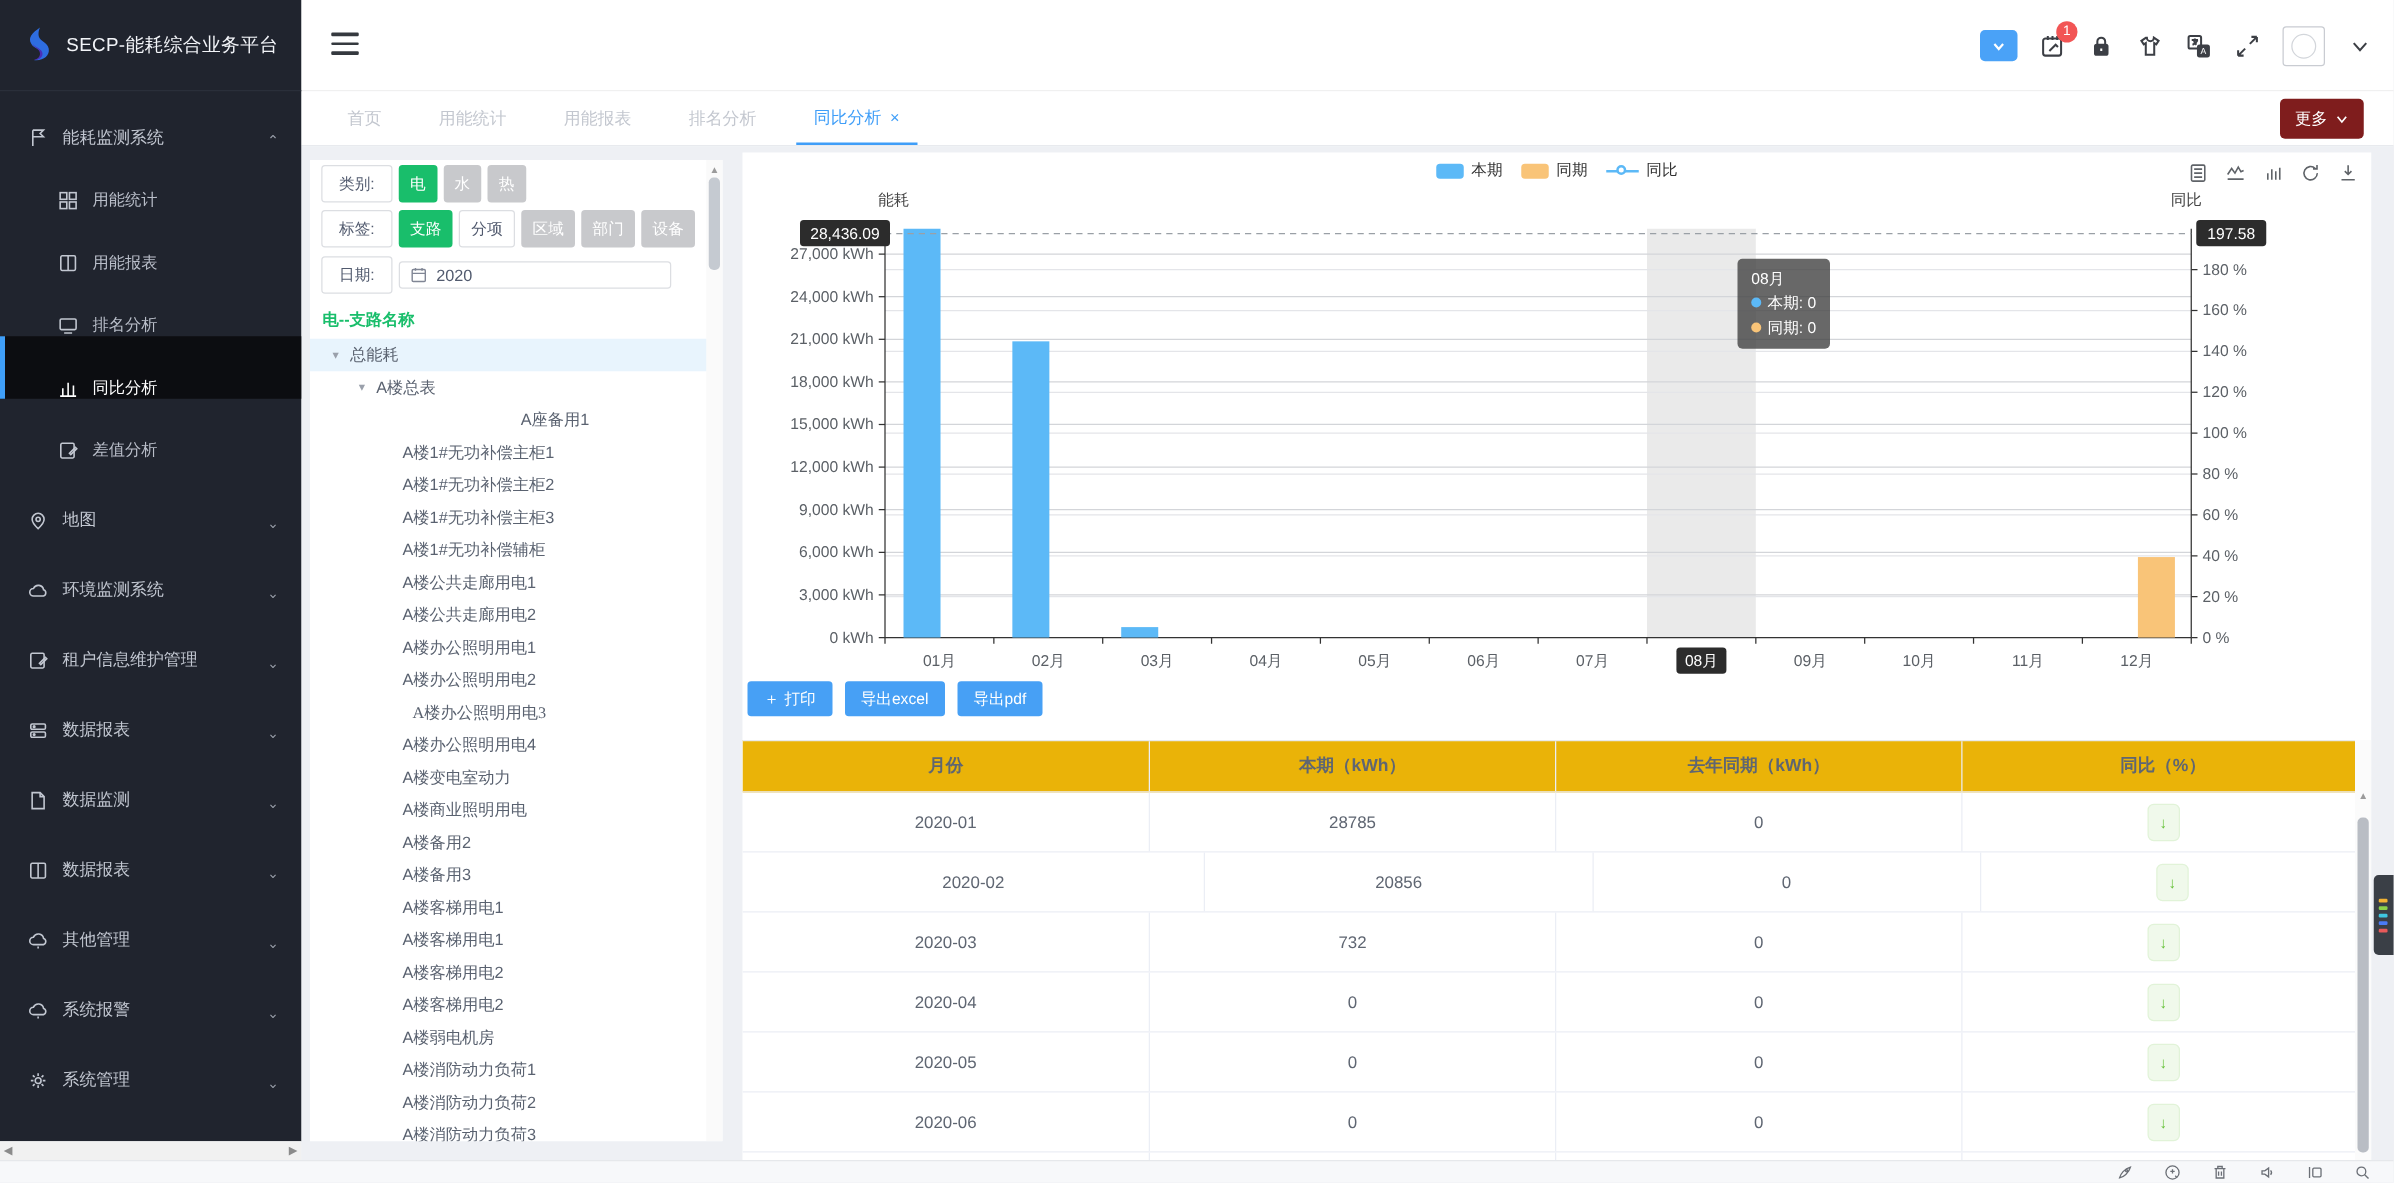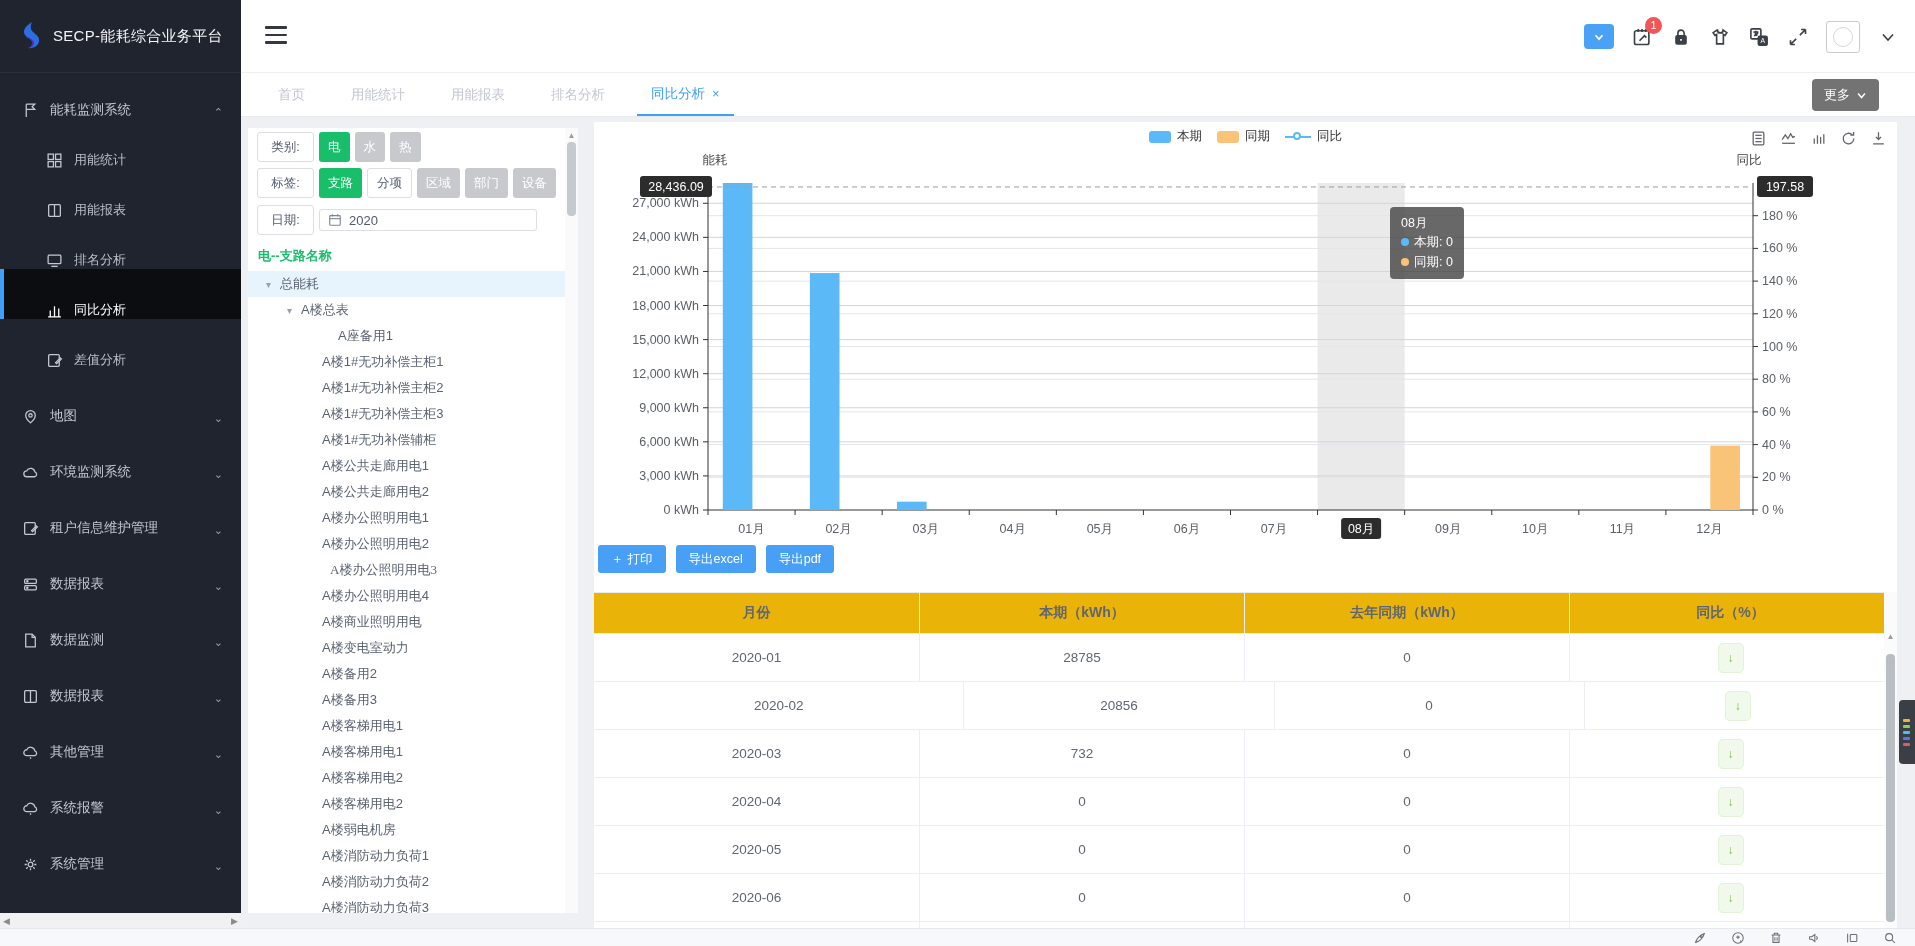--- a/index.html
+++ b/index.html
@@ -38,21 +38,21 @@
     color:#fff; font-size:11px; display:flex; align-items:center; justify-content:center; padding:0 4px; }
   #avatar-box { width:34px; height:32px; border:1px solid #c9ccd2; border-radius:3px; display:flex; align-items:center; justify-content:center; }
   #avatar-box .circ { width:20px; height:20px; border:1px solid #d3d6db; border-radius:50%; }
 
   
   #tabbar { left:241px; top:73px; width:1674px; height:44px; background:#fff; border-bottom:1px solid #e8eaee;
     display:flex; align-items:stretch; padding-left:14px; }
   .tab { display:flex; align-items:center; padding:0 14px; margin:0 9px; font-size:13.5px; color:#c3c7cf; cursor:pointer; }
   .tab.active { color:#3f9ef8; border-bottom:2px solid #3f9ef8; }
   .tab .tclose { margin-left:7px; font-size:13px; }
-  #more-btn { position:absolute; right:36px; top:79px; height:32px; padding:0 12px; background:#737373; color:#fff;
+  #more-btn { position:absolute; right:24px; top:79px; height:32px; padding:0 12px; background:#7f1d1d; color:#fff;
     font-size:13px; border-radius:4px; display:flex; align-items:center; gap:6px; cursor:pointer; }
   #more-btn svg { width:11px; height:11px; stroke:#fff; stroke-width:2; fill:none; }
 
   
   #left-panel { left:248px; top:128px; width:330px; height:785px; background:#fff; overflow:hidden; }
   .f-row { position:absolute; left:9px; display:flex; gap:5px; align-items:center; }
   .f-label { width:57px; height:30px; border:1px solid #dcdee2; border-radius:3px; color:#515a6e; font-size:12.5px;
     display:flex; align-items:center; justify-content:center; background:#fff; }
   .tagbtn { height:30px; padding:0 9px; border-radius:3px; font-size:12.5px; display:flex; align-items:center; cursor:pointer; }
   .tag-green { background:#19be6b; color:#fff; }
@@ -401,21 +401,21 @@
     <div id="tree-title">电--支路名称</div>
     <div id="tree">
         <div class="tree-row selected" style="padding-left: 18px;">
           <span class="tree-caret">▾</span>
           <span>总能耗</span>
         </div>
         <div class="tree-row" style="padding-left: 39px;">
           <span class="tree-caret">▾</span>
           <span>A楼总表</span>
         </div>
-        <div class="tree-row" style="padding-left: 76px;">
+        <div class="tree-row" style="padding-left: 60px; justify-content: center;">
           <span class="tree-caret"></span>
           <span>A座备用1</span>
         </div>
         <div class="tree-row" style="padding-left: 60px;">
           <span class="tree-caret"></span>
           <span>A楼1#无功补偿主柜1</span>
         </div>
         <div class="tree-row" style="padding-left: 60px;">
           <span class="tree-caret"></span>
           <span>A楼1#无功补偿主柜2</span>
@@ -447,25 +447,25 @@
         <div class="tree-row" style="padding-left: 68px; font-family: Liberation Serif, serif;">
           <span class="tree-caret"></span>
           <span>A楼办公照明用电3</span>
         </div>
         <div class="tree-row" style="padding-left: 60px;">
           <span class="tree-caret"></span>
           <span>A楼办公照明用电4</span>
         </div>
         <div class="tree-row" style="padding-left: 60px;">
           <span class="tree-caret"></span>
+          <span>A楼变电室动力</span>
+        </div>
+        <div class="tree-row" style="padding-left: 60px;">
+          <span class="tree-caret"></span>
           <span>A楼商业照明用电</span>
-        </div>
-        <div class="tree-row" style="padding-left: 60px;">
-          <span class="tree-caret"></span>
-          <span>A楼变电室动力</span>
         </div>
         <div class="tree-row" style="padding-left: 60px;">
           <span class="tree-caret"></span>
           <span>A楼备用2</span>
         </div>
         <div class="tree-row" style="padding-left: 60px;">
           <span class="tree-caret"></span>
           <span>A楼备用3</span>
         </div>
         <div class="tree-row" style="padding-left: 60px;">

